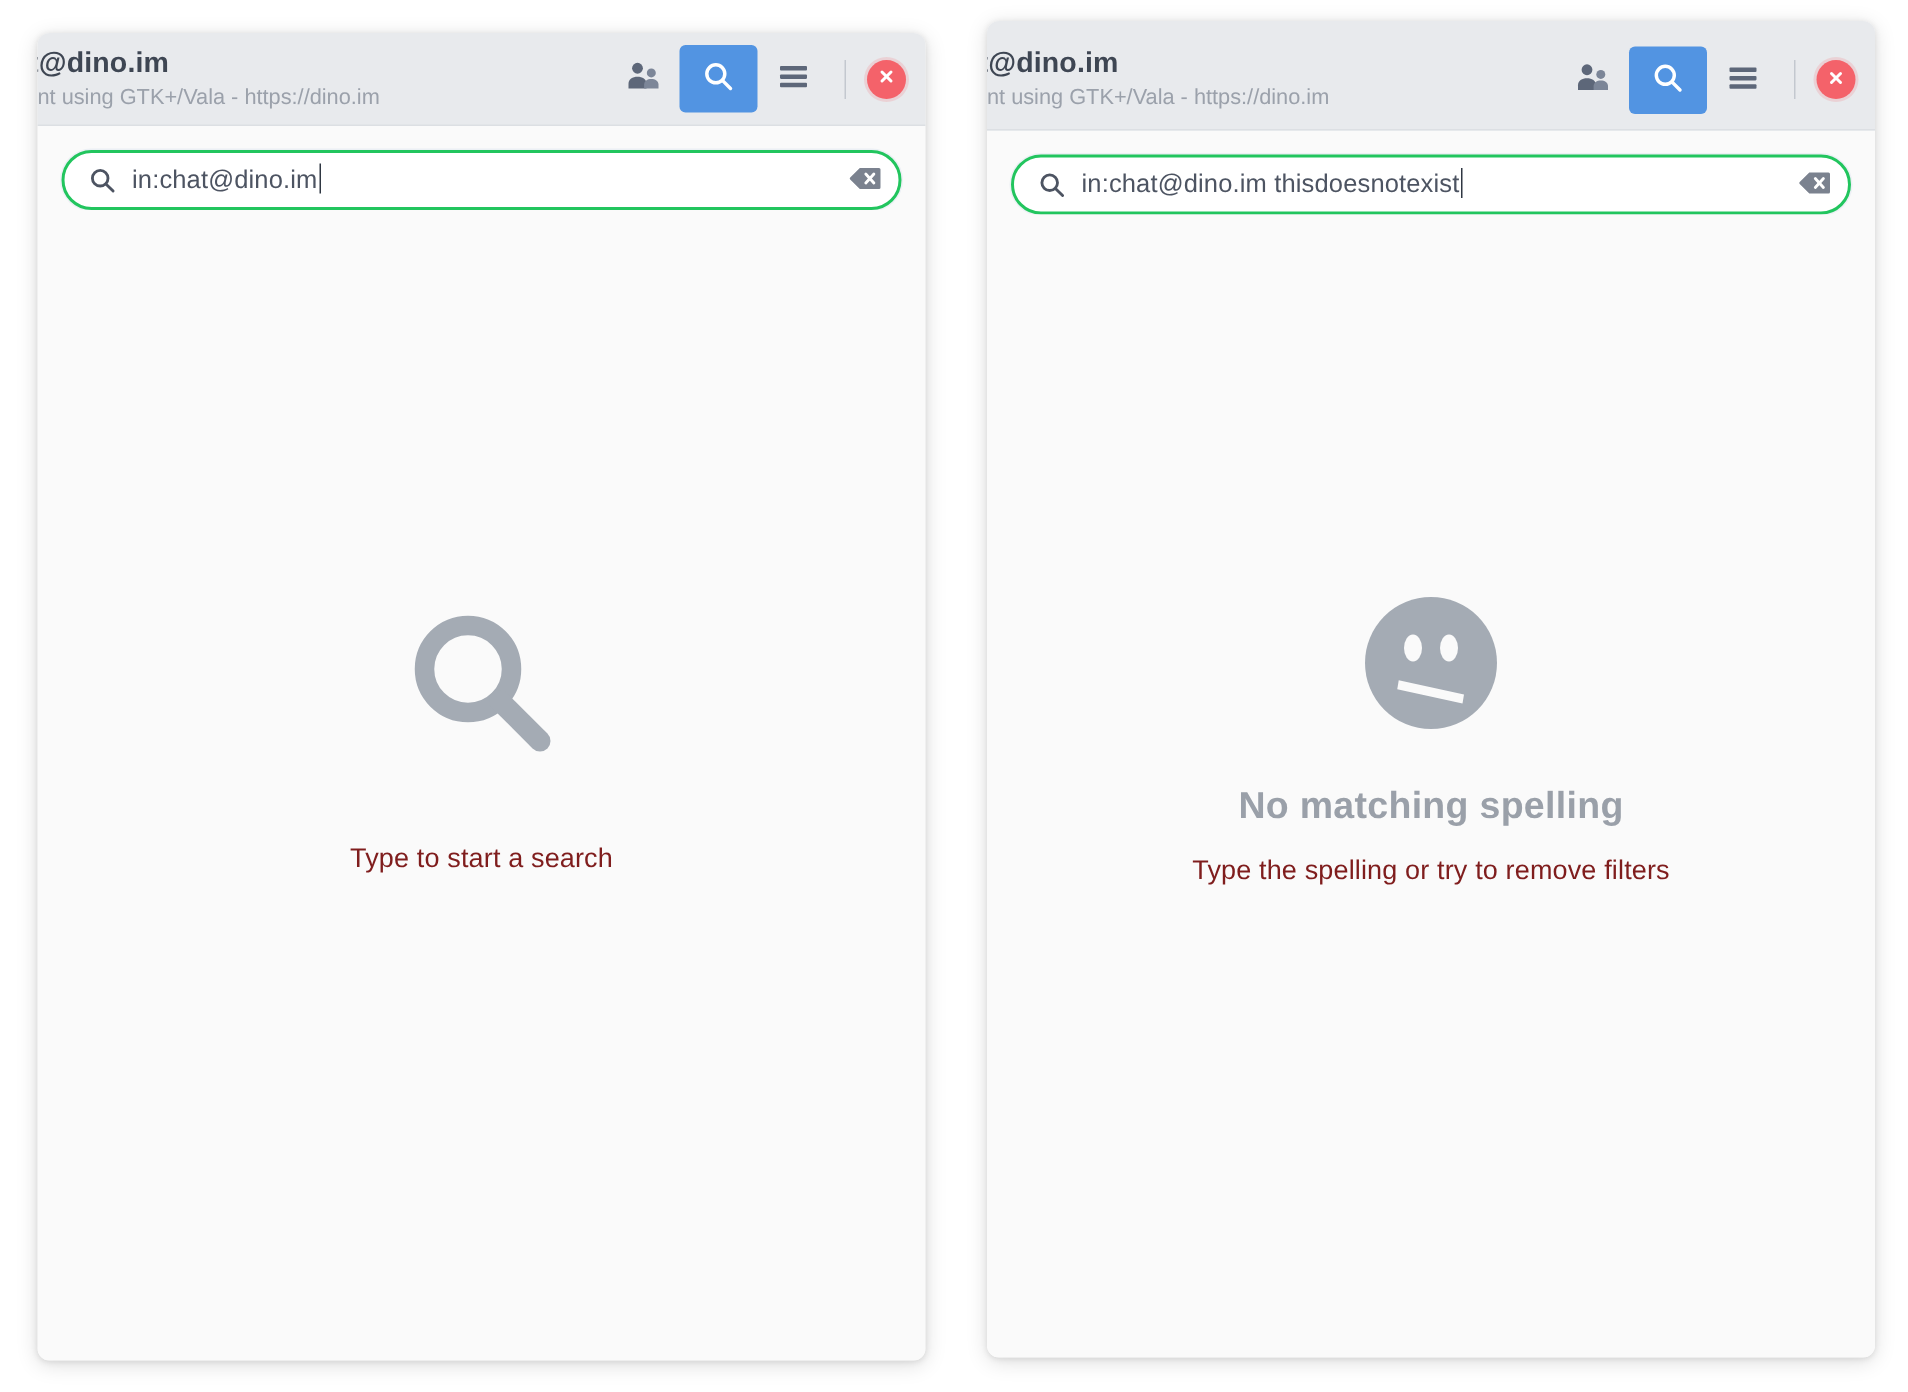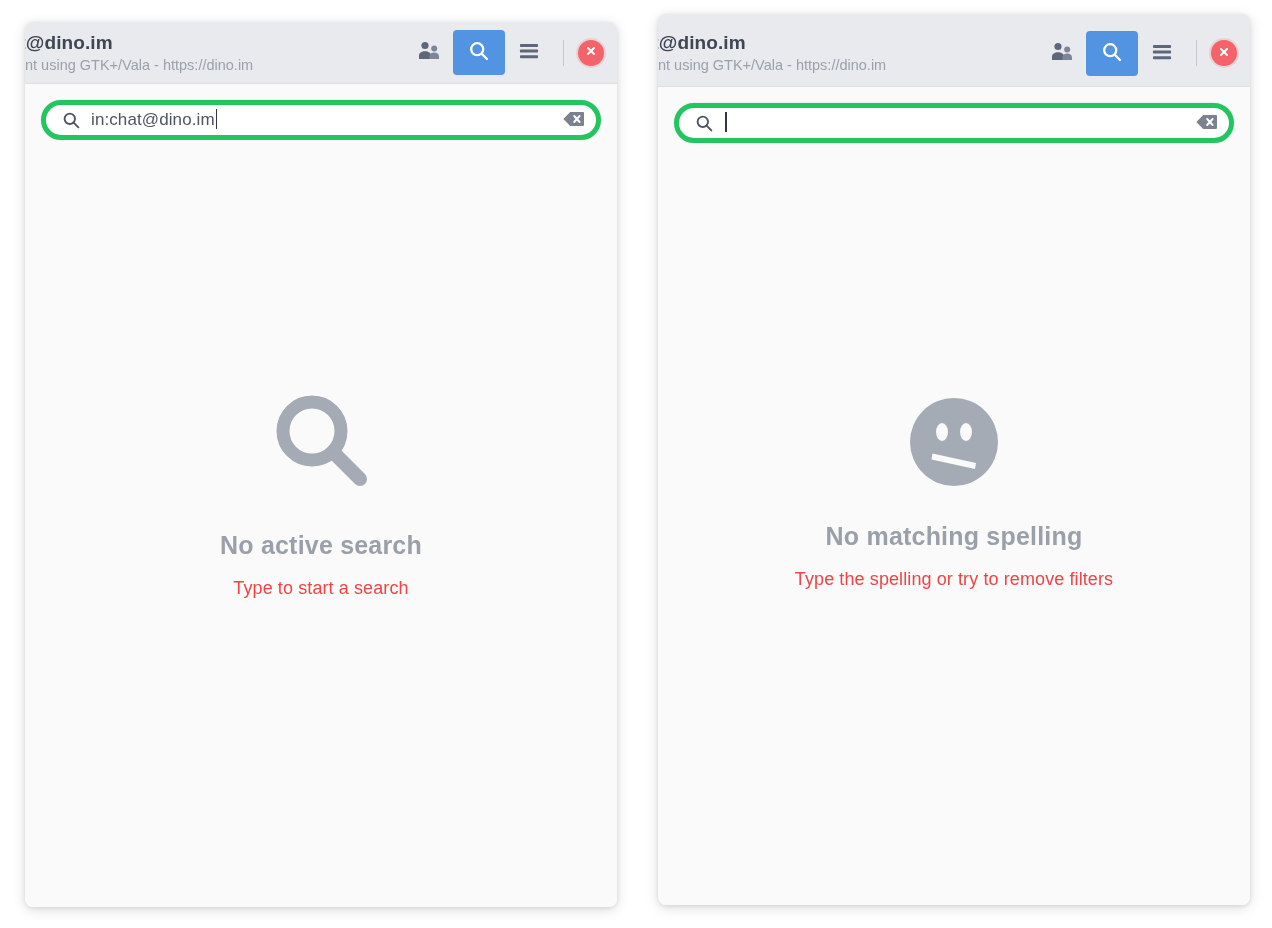--- a/index.html
+++ b/index.html
@@ -123,21 +123,21 @@
   
   .search-area {
     flex: 0 0 auto;
     padding: 16px 16px 0 16px;
     background: #fafafa;
   }
 
   .search-entry {
     height: 40px;
     background: #ffffff;
-    border: 5px solid #22c55e;
+    border: 2px solid #22c55e;
     border-radius: 20px;
     display: flex;
     align-items: center;
     padding: 0 8px 0 16px;
     box-shadow: 0 0 0 1px rgba(197,212,232,0.25);
   }
 
   .search-entry .mag {
     flex: 0 0 auto;
     margin-right: 10px;
@@ -195,21 +195,21 @@
     font-size: 25px;
     font-weight: bold;
     color: #9aa0a9;
     line-height: 32px;
     text-align: center;
     letter-spacing: 0.2px;
   }
 
   .empty-sub {
     font-size: 18px;
-    color: #ef4444;
+    color: #7f1d1d;
     line-height: 26px;
     margin-top: 14px;
     text-align: center;
     letter-spacing: 0.1px;
   }
 </style>
 </head>
 <body>
 
 <div class="stage">
@@ -287,21 +287,20 @@
       </div>
     </div>
 
     <div class="content">
       <div class="empty-icon">
         <svg width="110" height="110" viewBox="0 0 110 110">
           <circle cx="46" cy="44" r="29" fill="none" stroke="#a4abb4" stroke-width="13"></circle>
           <line x1="67" y1="65" x2="94" y2="92" stroke="#a4abb4" stroke-width="14" stroke-linecap="round"></line>
         </svg>
       </div>
-      <div class="empty-title">No active search</div>
       <div class="empty-sub">Type to start a search</div>
     </div>
   </div>
 
   <div class="window right">
 
     <div class="headerbar">
       <div class="title-block">
         <div class="title-main">hat@dino.im</div>
         <div class="title-sub">Client using GTK+/Vala - https://dino.im</div>
@@ -352,21 +351,21 @@
     </div>
 
     <div class="search-area">
       <div class="search-entry">
         <span class="mag">
           <svg width="19" height="19" viewBox="0 0 19 19">
             <circle cx="7.8" cy="7.8" r="5.2" fill="none" stroke="#4d5462" stroke-width="1.9"></circle>
             <line x1="11.6" y1="11.6" x2="16.4" y2="16.4" stroke="#4d5462" stroke-width="1.9" stroke-linecap="round"></line>
           </svg>
         </span>
-        <span class="search-text"><span class="caret"></span></span>
+        <span class="search-text"><span title="Search messages">in:chat@dino.im thisdoesnotexist</span><span class="caret"></span></span>
         <button class="clear-btn">
           <span>
             <svg width="22" height="16" viewBox="0 0 22 16">
               <path d="M7.2 1 H20 a1 1 0 0 1 1 1 v12 a1 1 0 0 1 -1 1 H7.2 L0.8 8.6 a0.8 0.8 0 0 1 0 -1.2 z" fill="#7b828f"></path>
               <line x1="11.2" y1="5" x2="16.6" y2="11" stroke="#ffffff" stroke-width="1.9" stroke-linecap="round"></line>
               <line x1="16.6" y1="5" x2="11.2" y2="11" stroke="#ffffff" stroke-width="1.9" stroke-linecap="round"></line>
             </svg>
           </span>
         </button>
       </div>

